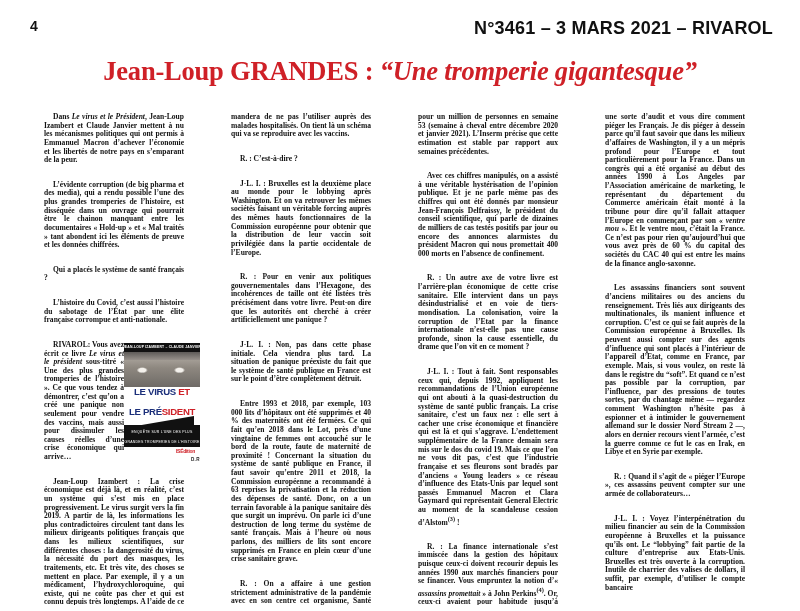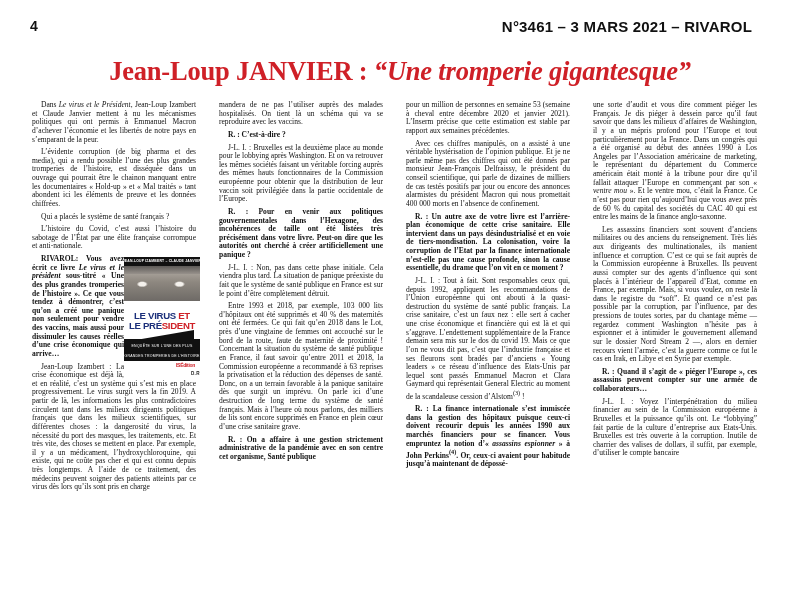--- a/index.html
+++ b/index.html
@@ -12,21 +12,21 @@
 
   
   .runhead{
     position:absolute;top:18px;left:0;width:800px;height:20px;
     font-family:"Liberation Sans", sans-serif;
   }
   .folio{
     position:absolute;left:30px;top:0;font-size:14px;font-weight:700;letter-spacing:0;
   }
   .issue{
-    position:absolute;right:48px;top:0;font-size:15px;font-weight:700;letter-spacing:.2px;
+    position:absolute;right:27px;top:0;font-size:18px;font-weight:700;letter-spacing:.2px;
     white-space:nowrap;
   }
 
   
   .headline{
     position:absolute;top:56px;left:0;width:800px;text-align:center;
     color:#cf2027;font-family:"Liberation Serif", serif;
     font-size:26.5px;font-weight:700;letter-spacing:-0.2px;white-space:nowrap;
   }
   .headline .hl-roman{font-style:normal;}
@@ -40,21 +40,21 @@
     position:absolute;top:0;width:172px;height:508px;overflow:hidden;
     font-size:7.55px;line-height:8.62px;text-align:justify;
     text-justify:inter-word;hyphens:manual;
     -webkit-hyphens:manual;
   }
   #col1{left:0px;}
   #col2{left:187px;}
   #col3{left:374px;}
   #col4{left:561px;}
 
-  .col p{margin:4px;text-indent:9px;}
+  .col p{margin:16px;text-indent:9px;font-weight:bold;}
   .col p.noind{text-indent:0;}
   .q{font-weight:700;}
 
   
   .coverwrap{
     float:right;width:76px;margin:2px 0 2px 4px;shape-outside:content-box;
   }
   .cover{
     position:relative;width:76px;height:112px;background:#f2f2f2;overflow:hidden;
     border:0;
@@ -74,21 +74,21 @@
       radial-gradient(ellipse 4px 3px at 73% 53%, #14202e 0 55%, rgba(20,32,46,0) 70%),
       linear-gradient(180deg,#b9b2ab 0%,#8e8880 45%,#6e6a66 100%);
   }
   .cover .photo:after{
     content:"";position:absolute;left:0;right:0;top:0;height:8px;
     background:linear-gradient(180deg,#5d5a57,#97918b);
   }
   .cover .titlebox{
     position:absolute;top:44px;left:0;width:100%;height:30px;background:#ffffff;
     font-family:"Liberation Sans", sans-serif;font-weight:700;
-    display:flex;flex-direction:column;justify-content:flex-end;align-items:center;
+    display:flex;flex-direction:column;justify-content:space-between;align-items:center;
     line-height:1.02;
   }
   .cover .t1,.cover .t2{font-size:9.6px;letter-spacing:-0.3px;white-space:nowrap;}
   .cover .blue{color:#1b2f7a;}
   .cover .red{color:#cf2027;}
   .cover .wedge{
     position:absolute;top:72px;left:0;width:100%;height:12px;background:#ffffff;overflow:hidden;
   }
   .cover .wedge:before{
     content:"";position:absolute;left:6px;top:1px;width:64px;height:11px;background:#111;
@@ -118,21 +118,21 @@
 <body>
 
 <div class="page">
 
   <div class="runhead">
     <div class="folio">4</div>
     <div class="issue">N°3461 – 3 MARS 2021 – RIVAROL</div>
   </div>
 
   <div class="headline">
-    <span class="hl-roman">Jean-Loup JANVIER : </span><span class="hl-italic">“Une tromperie gigantesque”</span>
+    <span class="hl-roman">Jean-Loup GRANDES : </span><span class="hl-italic">“Une tromperie gigantesque”</span>
   </div>
 
   <div class="cols">
 
     <div class="col" id="col1">
       <p>Dans <i>Le virus et le Président</i>, Jean-Loup Izambert et Claude Janvier mettent à nu les mécanismes politiques qui ont permis à Emmanuel Macron d’achever l’économie et les libertés de notre pays en s’emparant de la peur.</p>
       <p>L’évidente corruption (de big pharma et des media), qui a rendu possible l’une des plus grandes tromperies de l’histoire, est disséquée dans un ouvrage qui pourrait être le chainon manquant entre les documentaires « Hold-up » et « Mal traités » tant abondent ici les éléments de preuve et les données chiffrées.</p>
       <p>Qui a placés le système de santé français ?</p>
       <p>L’histoire du Covid, c’est aussi l’histoire du sabotage de l’État par une élite française corrompue et anti-nationale.</p>
 
@@ -168,21 +168,21 @@
       <p>J-L. I. : Non, pas dans cette phase initiale. Cela viendra plus tard. La situation de panique préexiste du fait que le système de santé publique en France est sur le point d’être complètement détruit.</p>
       <p>Entre 1993 et 2018, par exemple, 103 000 lits d’hôpitaux ont été supprimés et 40 % des maternités ont été fermées. Ce qui fait qu’en 2018 dans le Lot, près d’une vingtaine de femmes ont accouché sur le bord de la route, faute de maternité de proximité ! Concernant la situation du système de santé publique en France, il faut savoir qu’entre 2011 et 2018, la Commission européenne a recommandé à 63 reprises la privatisation et la réduction des dépenses de santé. Donc, on a un terrain favorable à la panique sanitaire dès que surgit un imprévu. On parle ici d’une destruction de long terme du système de santé français. Mais à l’heure où nous parlons, des milliers de lits sont encore supprimés en France en plein cœur d’une crise sanitaire grave.</p>
       <p class="q">R. : On a affaire à une gestion strictement administrative de la pandémie avec en son centre cet organisme, Santé publique</p>
     </div>
 
     <div class="col" id="col3">
       <p class="noind">pour un million de personnes en semaine 53 (semaine à cheval entre décembre 2020 et janvier 2021). L’Inserm précise que cette estimation est stable par rapport aux semaines précédentes.</p>
       <p>Avec ces chiffres manipulés, on a assisté à une véritable hystérisation de l’opinion publique. Et je ne parle même pas des chiffres qui ont été donnés par monsieur Jean-François Delfraissy, le président du conseil scientifique, qui parle de dizaines de milliers de cas testés positifs par jour ou encore des annonces alarmistes du président Macron qui nous promettait 400 000 morts en l’absence de confinement.</p>
       <p class="q">R. : Un autre axe de votre livre est l’arrière-plan économique de cette crise sanitaire. Elle intervient dans un pays désindustrialisé et en voie de tiers-mondisation. La colonisation, voire la corruption de l’Etat par la finance internationale n’est-elle pas une cause profonde, sinon la cause essentielle, du drame que l’on vit en ce moment ?</p>
       <p>J-L. I. : Tout à fait. Sont responsables ceux qui, depuis 1992, appliquent les recommandations de l’Union européenne qui ont abouti à la quasi-destruction du système de santé public français. La crise sanitaire, c’est un faux nez : elle sert à cacher une crise économique et financière qui est là et qui s’aggrave. L’endettement supplémentaire de la France demain sera mis sur le dos du covid 19. Mais ce que l’on ne vous dit pas, c’est que l’industrie française et ses fleurons sont bradés par d’anciens « Young leaders » ce réseau d’influence des Etats-Unis par lequel sont passés Emmanuel Macron et Clara Gaymard qui représentait General Electric au moment de la scandaleuse cession d’Alstom<sup>(3)</sup> !</p>
-      <p class="q">R. : La finance internationale s’est immiscée dans la gestion des hôpitaux puisque ceux-ci doivent recourir depuis les années 1990 aux marchés financiers pour se financer. Vous empruntez la notion d’« <i>assassins espionner</i> » à John Perkins<sup>(4)</sup>. Or, ceux-ci avaient pour habitude jusqu’à maintenant de dépossé-</p>
+      <p class="q">R. : La finance internationale s’est immiscée dans la gestion des hôpitaux puisque ceux-ci doivent recourir depuis les années 1990 aux marchés financiers pour se financer. Vous empruntez la notion d’« <i>assassins promettait</i> » à John Perkins<sup>(4)</sup>. Or, ceux-ci avaient pour habitude jusqu’à maintenant de dépossé-</p>
     </div>
 
     <div class="col" id="col4">
       <p class="noind">une sorte d’audit et vous dire comment piéger les Français. Je dis piéger à dessein parce qu’il faut savoir que dans les milieux d’affaires de Washington, il y a un mépris profond pour l’Europe et tout particulièrement pour la France. Dans un congrès qui a été organisé au début des années 1990 à Los Angeles par l’Association américaine de marketing, le représentant du département du Commerce américain était monté à la tribune pour dire qu’il fallait attaquer l’Europe en commençant par son « <i>ventre mou</i> ». Et le ventre mou, c’était la France. Ce n’est pas pour rien qu’aujourd’hui que vous avez près de 60 % du capital des sociétés du CAC 40 qui est entre les mains de la finance anglo-saxonne.</p>
       <p>Les assassins financiers sont souvent d’anciens militaires ou des anciens du renseignement. Très liés aux dirigeants des multinationales, ils manient influence et corruption. C’est ce qui se fait auprès de la Commission européenne à Bruxelles. Ils peuvent aussi compter sur des agents d’influence qui sont placés à l’intérieur de l’appareil d’Etat, comme en France, par exemple. Mais, si vous voulez, on reste là dans le registre du “soft”. Et quand ce n’est pas possible par la corruption, par l’influence, par des pressions de toutes sortes, par du chantage même — regardez comment Washington n’hésite pas à espionner et à intimider le gouvernement allemand sur le dossier Nord Stream 2 —, alors en dernier recours vient l’armée, c’est la guerre comme ce fut le cas en Irak, en Libye et en Syrie par exemple.</p>
       <p class="q">R. : Quand il s’agit de « piéger l’Europe », ces assassins peuvent compter sur une armée de collaborateurs…</p>
       <p>J-L. I. : Voyez l’interpénétration du milieu financier au sein de la Commission européenne à Bruxelles et la puissance qu’ils ont. Le “lobbying” fait partie de la culture d’entreprise aux Etats-Unis. Bruxelles est très ouverte à la corruption. Inutile de charrier des valises de dollars, il suffit, par exemple, d’utiliser le compte bancaire</p>
     </div>
 
   </div>

